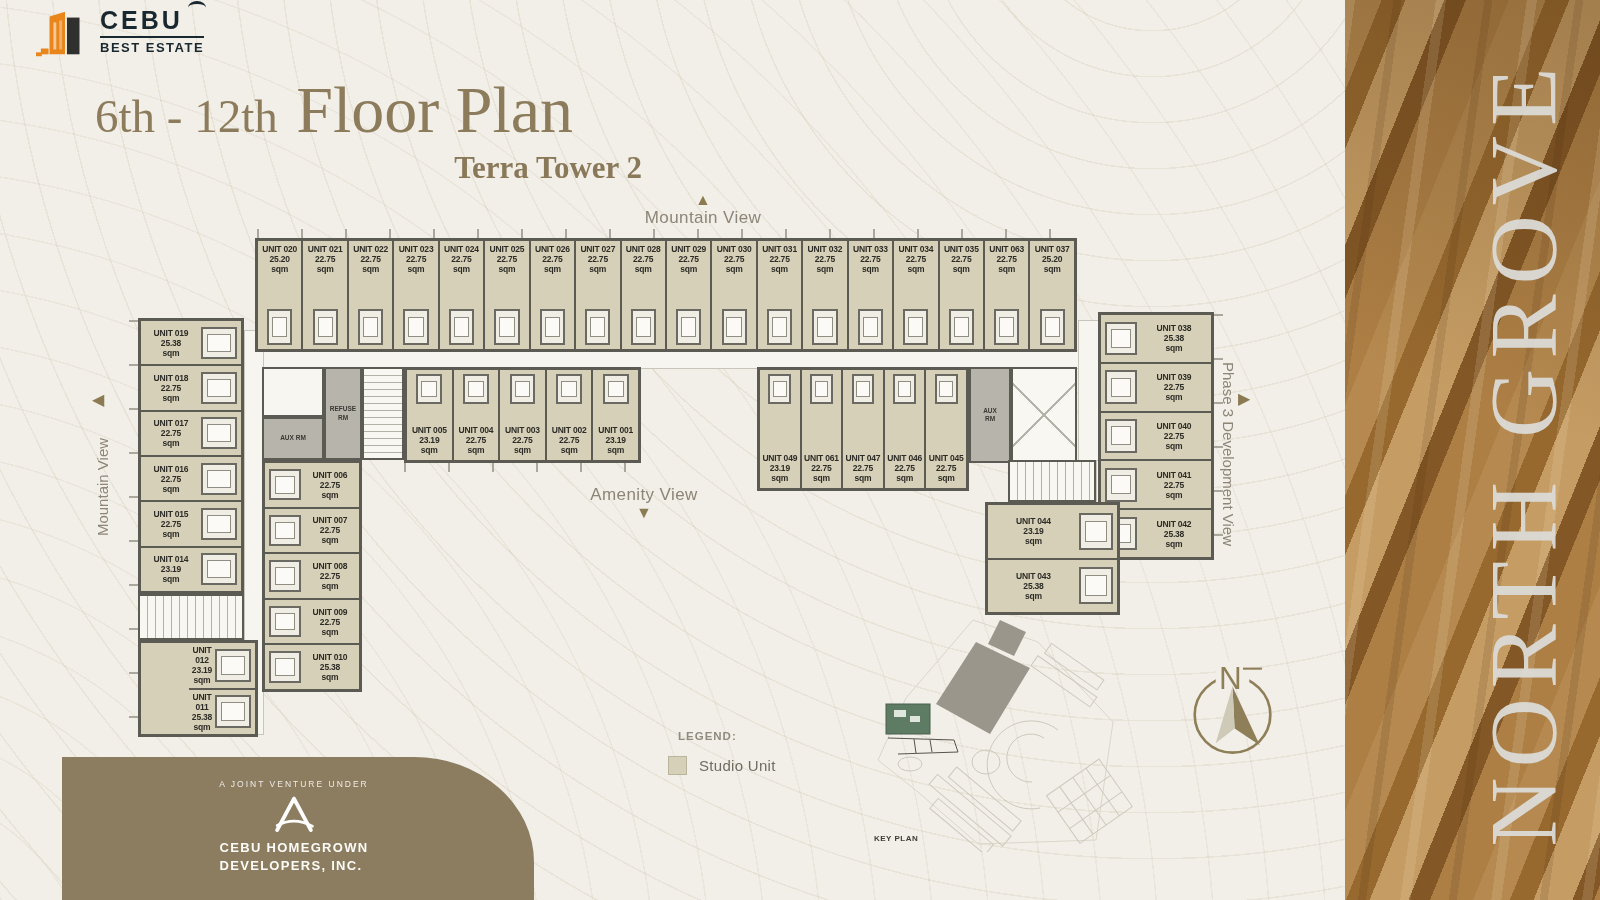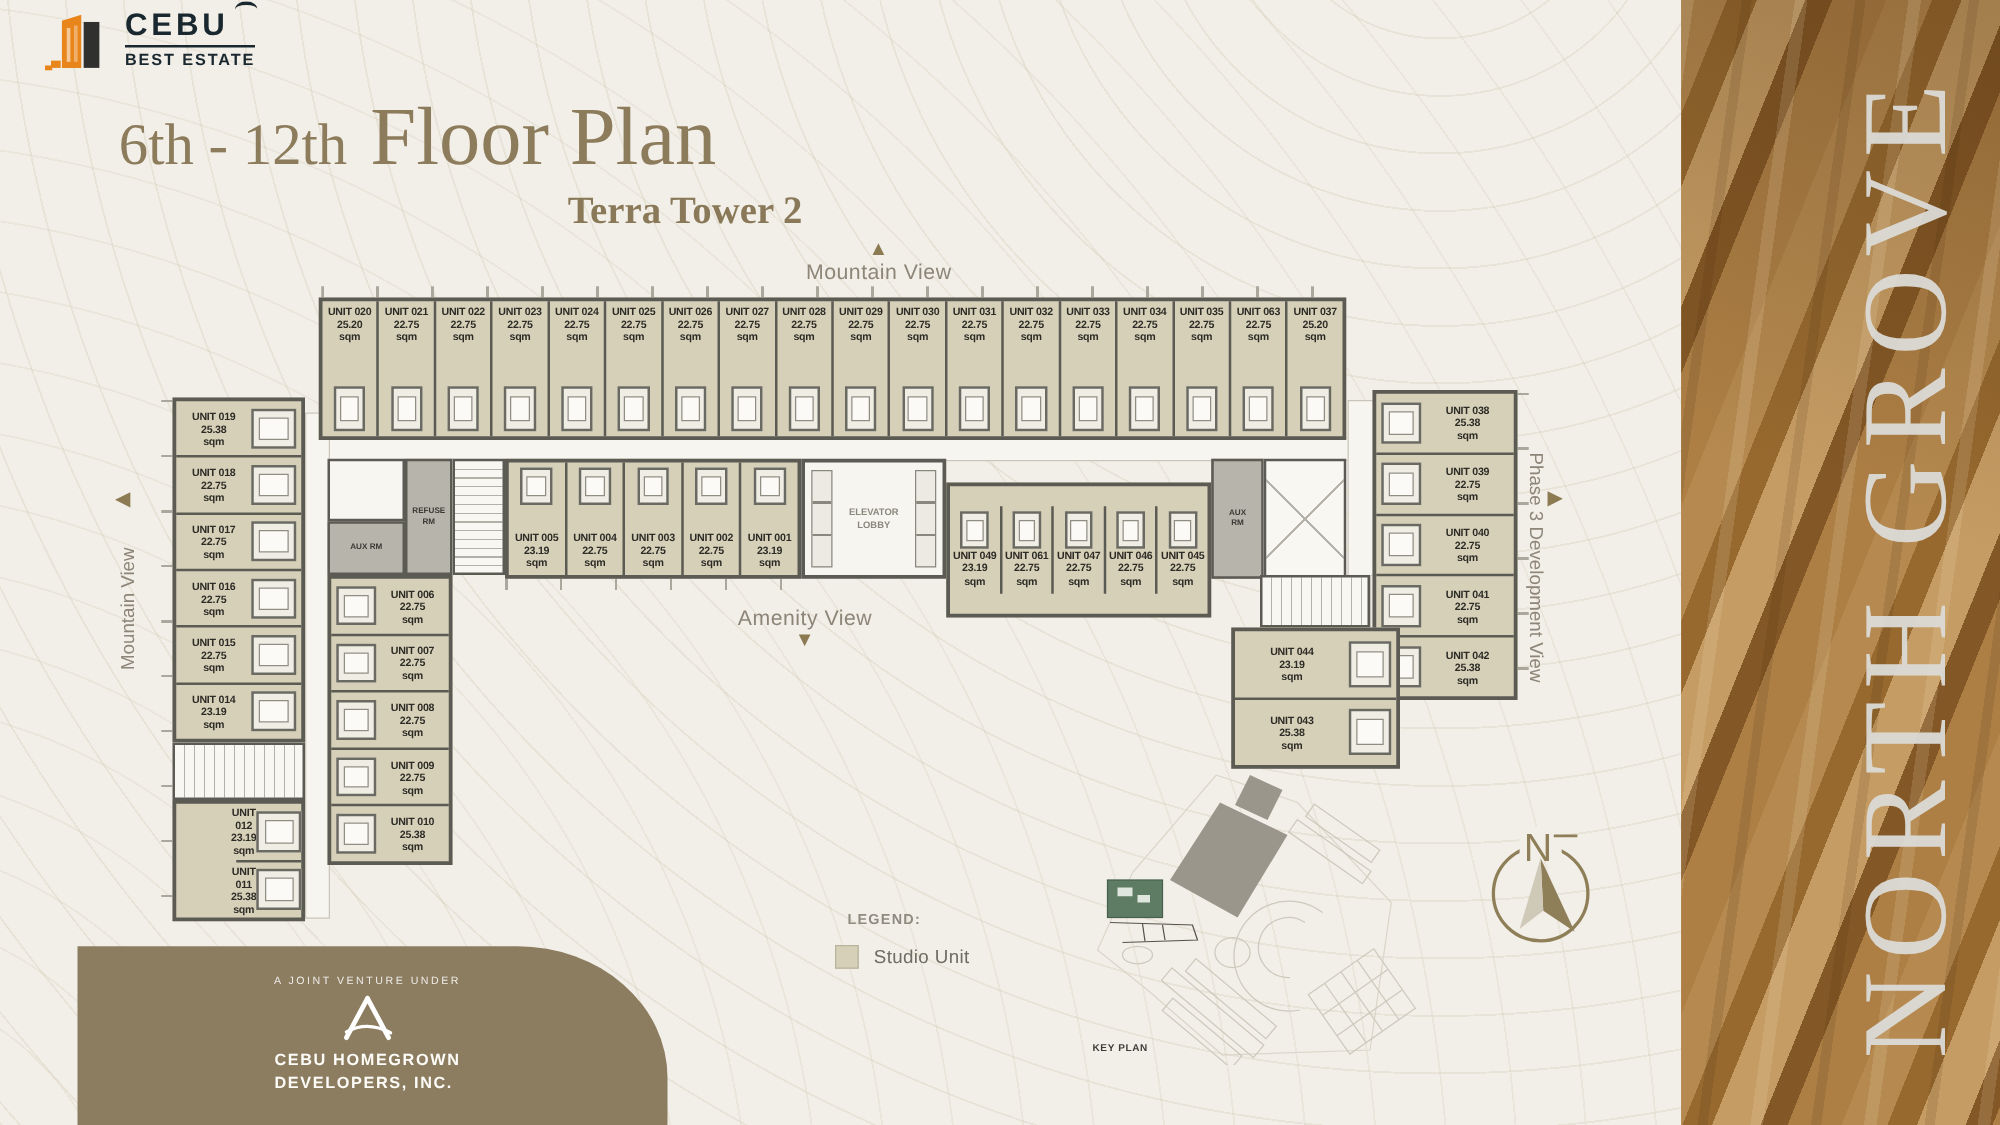--- a/index.html
+++ b/index.html
@@ -389,21 +389,21 @@
           <span>UNIT 014</span>
           <span>23.19</span>
           <span>sqm</span>
         </div>
         <div class="pod"></div>
       </div>
     </div>
 
   <div class="stair treads-v" style="left:138px;top:594px;width:106px;height:46px;"></div>
 
-  <div class="wing w-col w-left" style="left:138px;top:640px;width:106px;height:97px;flex-direction:column;padding-left:48px;">
+  <div class="wing w-col w-left" style="left:138px;top:640px;width:120px;height:97px;flex-direction:column;padding-left:48px;">
 
       <div class="cell">
         <div class="u-label">
           <span>UNIT 012</span>
           <span>23.19</span>
           <span>sqm</span>
         </div>
         <div class="pod"></div>
       </div>
 
@@ -516,28 +516,22 @@
       <div class="cell">
         <div class="u-label">
           <span>UNIT 001</span>
           <span>23.19</span>
           <span>sqm</span>
         </div>
         <div class="pod"></div>
       </div>
     </div>
 
-  <div class="elevator" style="left:641px;top:367px;width:116px;height:96px;">
-    <div class="shaft sl"></div>
-    <div class="shaft sr"></div>
-    <div class="elev-label">ELEVATOR
-LOBBY</div>
-  </div>
-
-  <div class="wing w-row w-mid" style="left:757px;top:386px;width:212px;height:108px;align-items:center;">
+
+  <div class="wing w-row w-mid" style="left:757px;top:367px;width:212px;height:124px;">
 
       <div class="cell">
         <div class="u-label">
           <span>UNIT 049</span>
           <span>23.19</span>
           <span>sqm</span>
         </div>
         <div class="pod"></div>
       </div>
 

